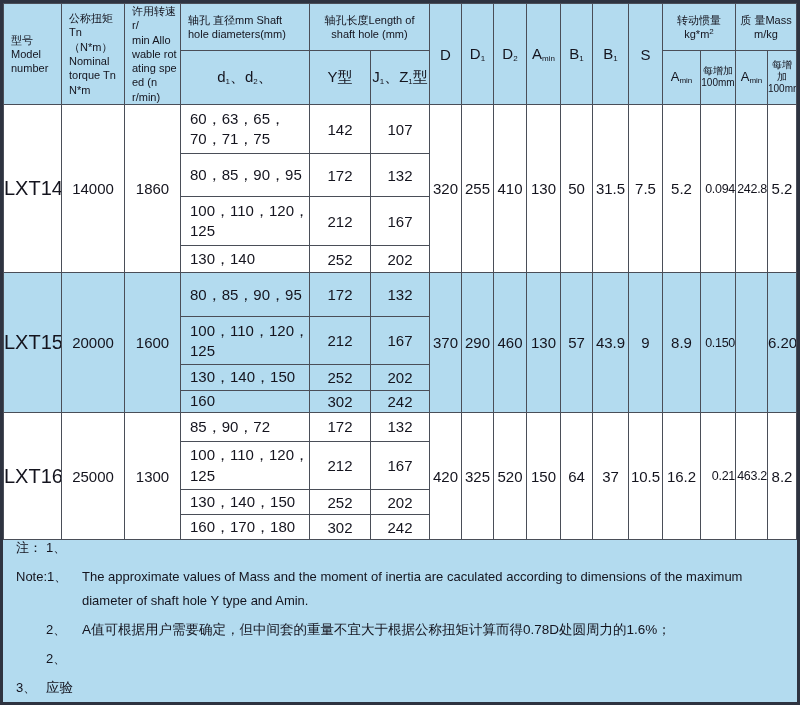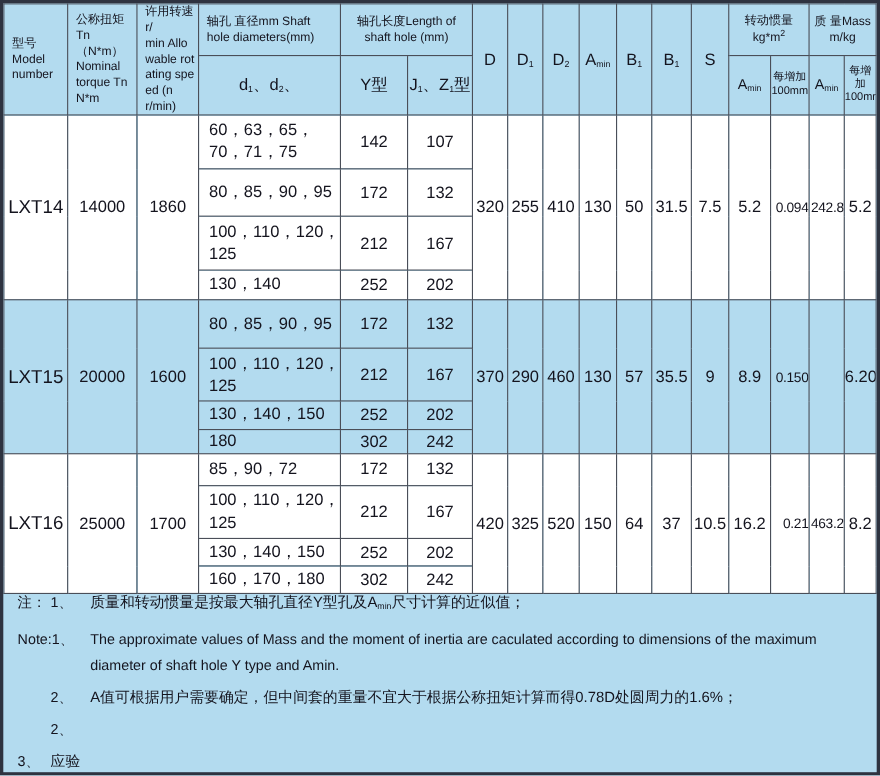--- a/index.html
+++ b/index.html
@@ -29,21 +29,21 @@
   .spec th.amin { font-size:13px; }
   .spec th.tiny { font-size:10px; line-height:1.2; white-space:pre-line; }
   .spec th.leftpad { text-align:left; padding-left:7px; }
   sub { font-size:8px; vertical-align:-2px; }
   sup { font-size:8px; vertical-align:4px; }
   .band-white { background:#ffffff; }
   .band-blue  { background:#b3dbef; }
   td.bore { text-align:left; padding-left:9px; font-size:15px; line-height:1.35; }
   td.num  { font-size:15px; }
   td.numsm{ font-size:12.5px; letter-spacing:-0.3px;text-align:right; }
-  td.model{ font-size:17px; }
+  td.model{ font-size:20px; }
   .notes { flex:1; padding:15px 6px 0 13px; }
   .notes-grid {
     display:grid;
     grid-template-columns:30px 36px auto;
     row-gap:5px;
     font-size:13px;
     line-height:24px;
   }
   .notes-grid .span2 { grid-column:1 / 3; }
   .notes-grid .cn { font-size:13.5px; }
@@ -157,47 +157,47 @@
         <td rowspan="4" class="num">20000</td>
         <td rowspan="4" class="num">1600</td>
         <td class="bore">80，85，90，95</td>
         <td class="num">172</td>
         <td class="num">132</td>
         <td rowspan="4" class="num">370</td>
         <td rowspan="4" class="num">290</td>
         <td rowspan="4" class="num">460</td>
         <td rowspan="4" class="num">130</td>
         <td rowspan="4" class="num">57</td>
-        <td rowspan="4" class="num">35.5</td>
+        <td rowspan="4" class="num">43.9</td>
         <td rowspan="4" class="num">9</td>
         <td rowspan="4" class="num">8.9</td>
         <td rowspan="4" class="numsm">0.150</td>
         <td rowspan="4" class="numsm"></td>
         <td rowspan="4" class="num">6.20</td>
       </tr>
       <tr class="band-blue" style="height:46px">
         <td class="bore">100，110，120，125</td>
         <td class="num">212</td>
         <td class="num">167</td>
       </tr>
       <tr class="band-blue" style="height:24px">
         <td class="bore">130，140，150</td>
         <td class="num">252</td>
         <td class="num">202</td>
       </tr>
       <tr class="band-blue" style="height:20px">
-        <td class="bore">180</td>
+        <td class="bore">160</td>
         <td class="num">302</td>
         <td class="num">242</td>
       </tr>
 
       <tr class="band-white" style="height:28px">
         <td rowspan="4" class="model">LXT16</td>
         <td rowspan="4" class="num">25000</td>
-        <td rowspan="4" class="num">1700</td>
+        <td rowspan="4" class="num">1300</td>
         <td class="bore">85，90，72</td>
         <td class="num">172</td>
         <td class="num">132</td>
         <td rowspan="4" class="num">420</td>
         <td rowspan="4" class="num">325</td>
         <td rowspan="4" class="num">520</td>
         <td rowspan="4" class="num">150</td>
         <td rowspan="4" class="num">64</td>
         <td rowspan="4" class="num">37</td>
         <td rowspan="4" class="num">10.5</td>
@@ -222,21 +222,20 @@
         <td class="num">242</td>
       </tr>
     </tbody>
   </table>
 
   <div class="notes">
     <div class="notes-grid">
 
       <span>注：</span>
       <span>1、</span>
-      <div class="cn"><span>质量和转动惯量是按最大轴孔直径Y型孔及A</span><sub>min</sub><span>尺寸计算的近似值；</span></div>
 
       <span class="span2">Note:1、</span>
       <div>The approximate values of Mass and the moment of inertia are caculated according to dimensions of the maximum diameter of shaft hole Y type and Amin.</div>
 
       <span></span>
       <span>2、</span>
       <div class="cn">A值可根据用户需要确定，但中间套的重量不宜大于根据公称扭矩计算而得0.78D处圆周力的1.6%；</div>
 
       <span></span>
       <span>2、</span>

